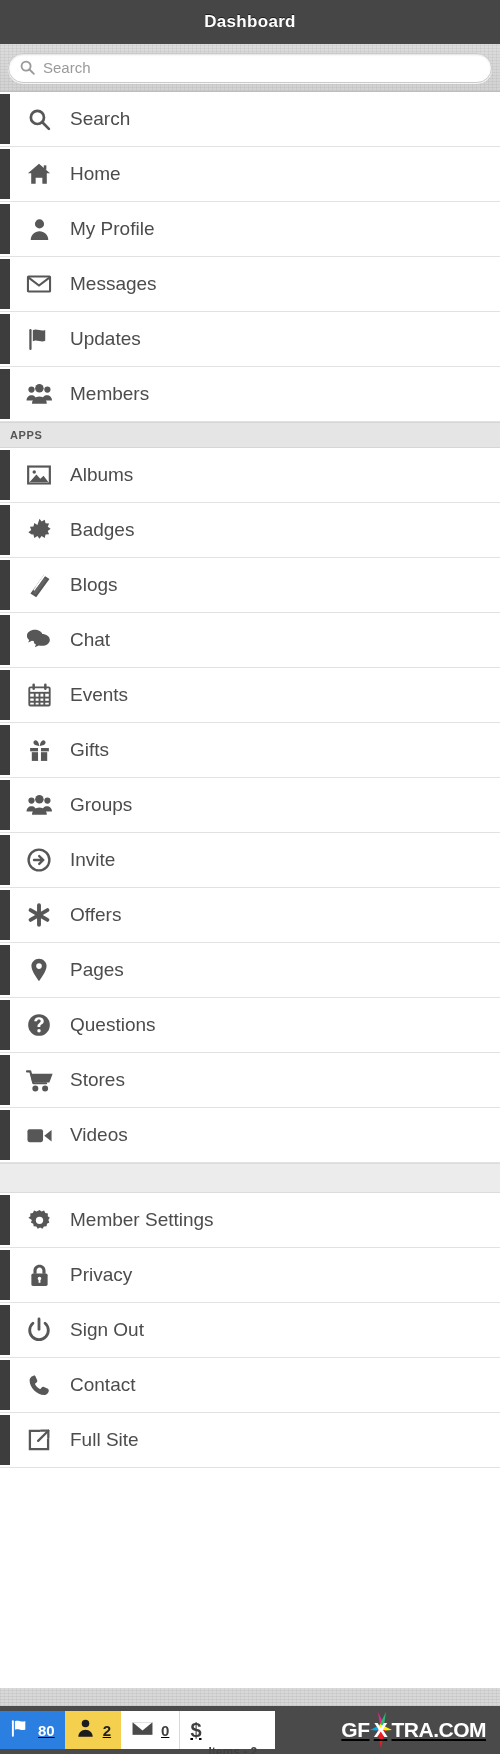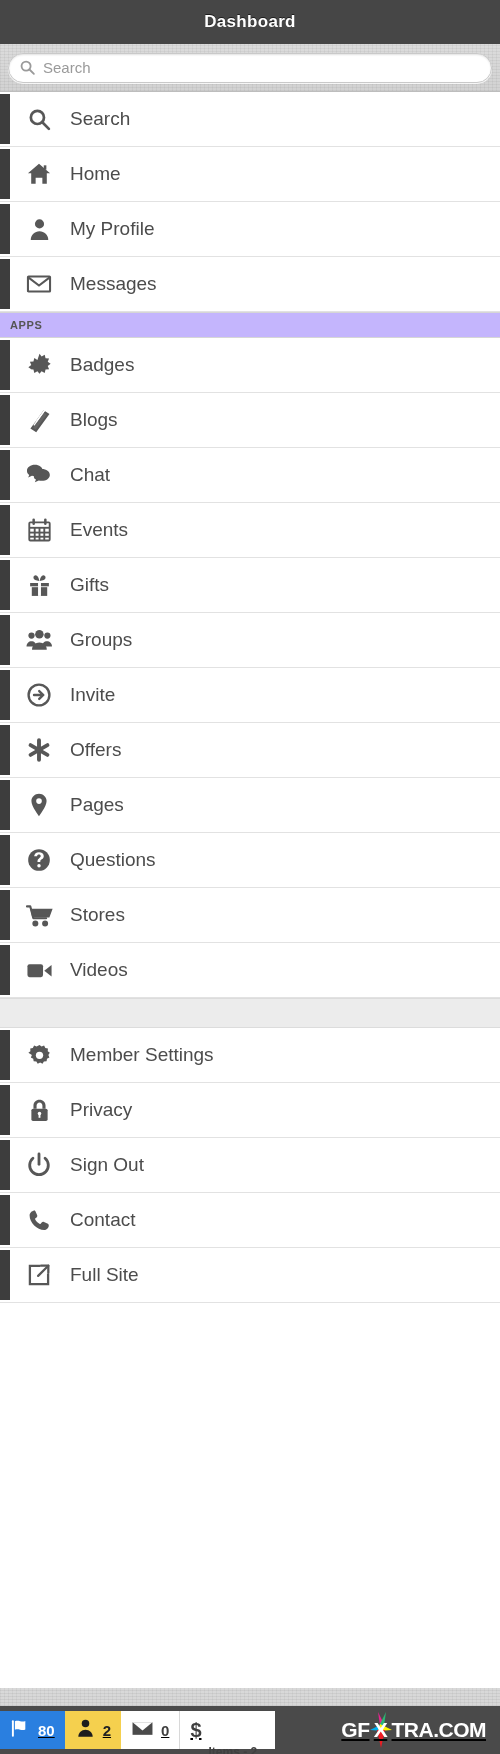--- a/index.html
+++ b/index.html
@@ -120,21 +120,21 @@
   .row .lbl {
     margin-left: 14px;
     font-size: 19px;
     color: #4c4c4c;
     font-weight: normal;
   }
 
   .section-head {
     position: relative;
     height: 26px;
-    background: #c4b5fd;
+    background: #e5e5e5;
     border-bottom: 1px solid #d6d6d6;
     border-top: 1px solid #d6d6d6;
     display: flex;
     align-items: center;
     box-sizing: border-box;
   }
   .section-head .sh-label {
     margin-left: 10px;
     font-size: 11px;
     font-weight: bold;
@@ -278,26 +278,58 @@
     <div class="row">
       <span class="ic">
         <svg viewBox="0 0 24 24" width="26" height="26" fill="none" stroke="currentColor" stroke-width="1.9">
           <rect x="1.8" y="5" width="20.4" height="14" rx="0.6"></rect>
           <path d="M1.8 5.6 12 13.4 22.2 5.6"></path>
         </svg>
       </span>
       <span class="lbl">Messages</span>
     </div>
 
-
+    <div class="row">
+      <span class="ic">
+        <svg viewBox="0 0 24 24" width="25" height="25" fill="currentColor">
+          <rect x="2.2" y="2" width="2.2" height="20" rx="1"></rect>
+          <path d="M5.6 3.1c3.9-1.9 8 1.6 11.9-.3v10.5c-3.9 1.9-8-1.6-11.9.3V3.1z"></path>
+        </svg>
+      </span>
+      <span class="lbl">Updates</span>
+    </div>
+
+    <div class="row">
+      <span class="ic">
+        <svg viewBox="0 0 26 24" width="27" height="25" fill="currentColor">
+          <circle cx="5.3" cy="7.2" r="3"></circle>
+            <circle cx="20.6" cy="7.2" r="3"></circle>
+          <path d="M.5 17.8c0-3 2.2-5 4.8-5s4.8 2 4.8 5H.5z"></path>
+          <path d="M15.4 17.8c0-3 2.2-5 4.8-5s4.8 2 4.8 5h-9.6z"></path>
+          <circle cx="12.9" cy="6" r="4.1"></circle>
+          <path d="M5.8 20.8c0-4 3.2-6.8 7.1-6.8s7.1 2.8 7.1 6.8H5.8z"></path>
+        </svg>
+      </span>
+      <span class="lbl">Members</span>
+    </div>
 
     <div class="section-head">
       <span class="sh-label">APPS</span>
     </div>
 
+    <div class="row">
+      <span class="ic">
+        <svg viewBox="0 0 24 24" width="26" height="26" fill="none" stroke="currentColor" stroke-width="2">
+          <rect x="2" y="4.2" width="20" height="15.6"></rect>
+          <circle cx="7.6" cy="9.2" r="1.6" fill="currentColor" stroke="none"></circle>
+          <path d="M3.4 18.4 9.6 11.6l3.6 3.8 3-2.6 4.4 5.6z" fill="currentColor" stroke="none"></path>
+        </svg>
+      </span>
+      <span class="lbl">Albums</span>
+    </div>
 
     <div class="row">
       <span class="ic">
         <svg viewBox="0 0 24 24" width="25" height="25" fill="currentColor">
           <path d="M12 .8l2 2.6 3-1.7.8 3.3 3.4.2-1.3 3.2 2.8 2-2.8 2 1.3 3.2-3.4.2-.8 3.3-3-1.7-2 2.6-2-2.6-3 1.7-.8-3.3-3.4-.2L4.1 15.6l-2.8-2 2.8-2L2.8 8.4l3.4-.2.8-3.3 3 1.7z"></path>
         </svg>
       </span>
       <span class="lbl">Badges</span>
     </div>
 

